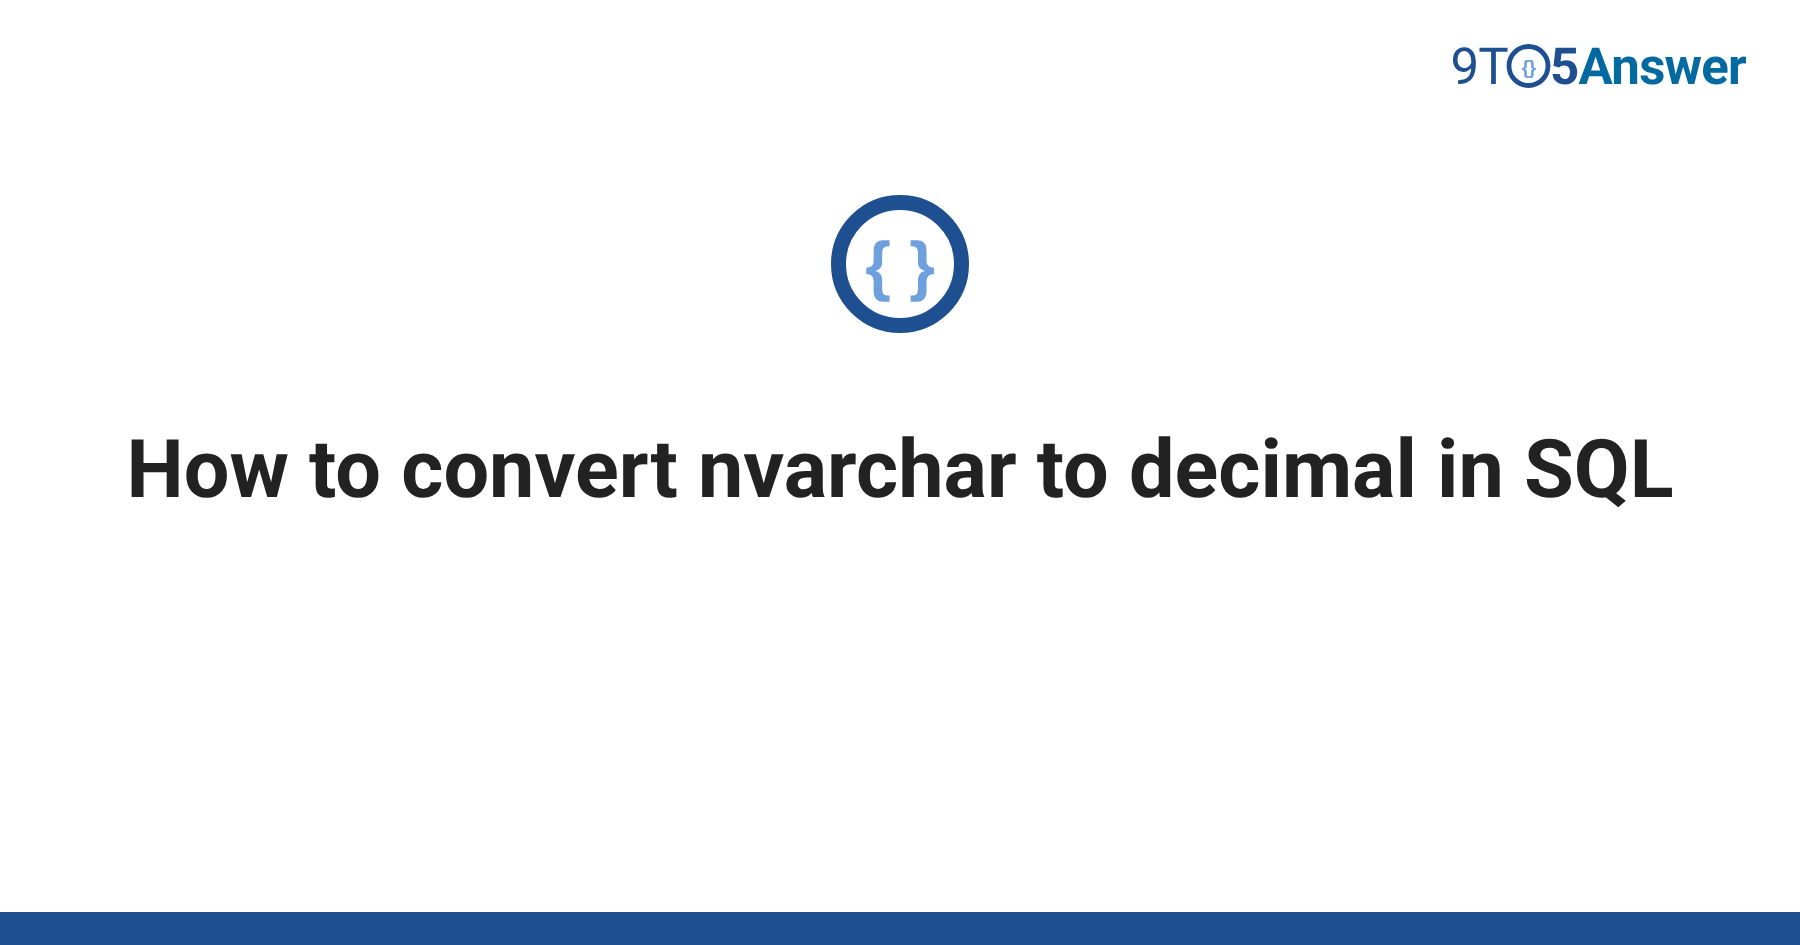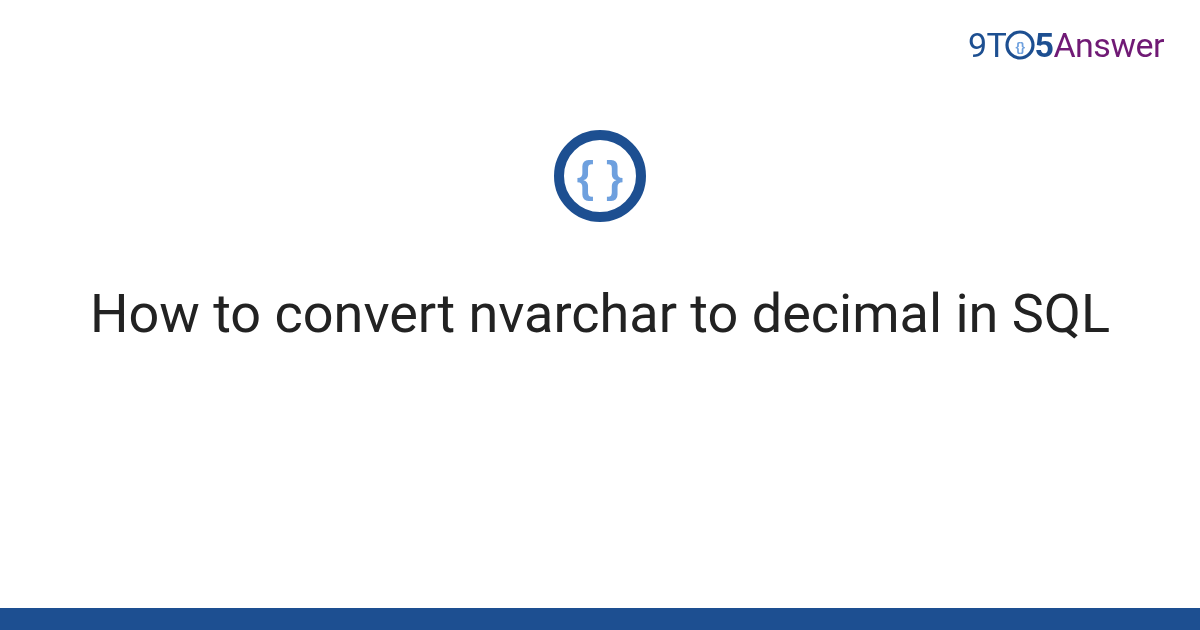--- a/index.html
+++ b/index.html
@@ -31,37 +31,37 @@
     .logo-o-icon {
       display: inline-block;
       vertical-align: -3px;
       margin: 0 -1px;
     }
     .logo-5 {
       color: #1d4f91;
       font-weight: 700;
     }
     .logo-answer {
-      color: #701a75;
-      font-weight: 400;
+      color: #0369a1;
+      font-weight: 700;
     }
     .center-icon {
       position: absolute;
       top: 128px;
       left: 50%;
       transform: translateX(-50%);
     }
     .title {
       position: absolute;
       top: 280px;
       left: 0;
       width: 100%;
       text-align: center;
       font-size: 54px;
-      font-weight: 400;
+      font-weight: 700;
       color: #222222;
       line-height: 1.25;
       padding: 0 80px;
     }
     .bottom-bar {
       position: absolute;
       bottom: 0;
       left: 0;
       width: 100%;
       height: 22px;

